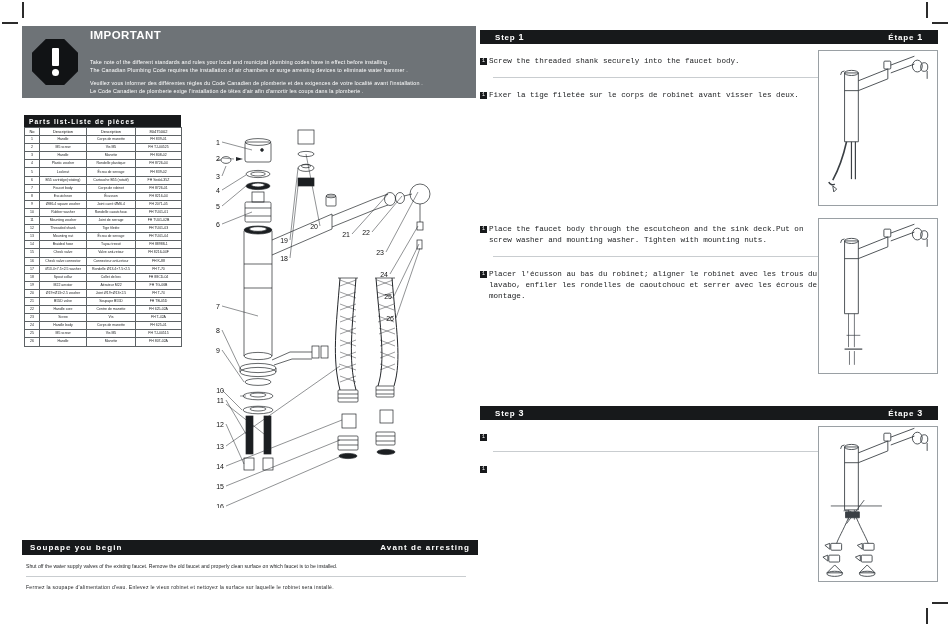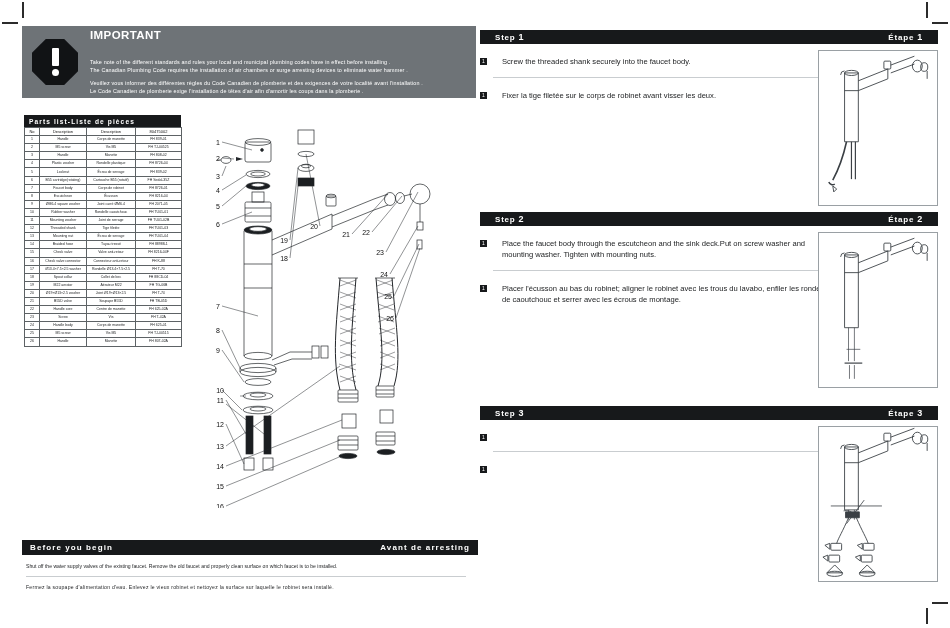--- a/index.html
+++ b/index.html
@@ -62,21 +62,21 @@
 
   
   .step-panel { position: absolute; left: 480px; width: 458px; }
   .step-bar {
     height: 14px; background: #17191b; color: #fff;
     display: flex; align-items: center; justify-content: space-between;
     padding: 0 15px; font-size: 8px; font-weight: bold; letter-spacing: .8px;
   }
   .step-bar .num { font-size: 9px; }
   .step-body { position: relative; height: 166px; }
-  .instr { display: flex; gap: 15px; padding: 12px 0 0 0; }
+  .instr { display: flex; gap: 2px; padding: 12px 0 0 0; font-family: Liberation Mono, monospace; }
   .sq-badge {
     width: 7px; height: 7px; background: #17191b; color: #fff;
     font-size: 5px; line-height: 7px; text-align: center; flex: 0 0 auto; margin-top: 2px;
   }
   .instr p { font-size: 7.6px; line-height: 11px; color: #1b1d1f; width: 330px; }
   .hr-sep { width: 330px; height: 1px; background: #c9cdd0; margin: 10px 0 0 13px; }
   .illus-box {
     position: absolute; right: 0; top: 6px; width: 120px; height: 156px;
     border: 1px solid #9aa0a4; background: #fff;
   }
@@ -495,26 +495,20 @@
             <path d="M37 92 v38" stroke-width="1.2"></path>
             <path d="M10 133 a4 4 0 0 0 6 2" stroke-width="1.6"></path>
             <path d="M14 137 l4 3 l-3 3 z"></path>
           </g>
         </svg>
       </div>
     </div>
   </div>
 
   <div class="step-panel" style="top:212px;">
-    <div class="step-bar">
-      <span><span>Step</span>
-        <span class="num">2</span></span>
-      <span><span>Étape</span>
-        <span class="num">2</span></span>
-    </div>
     <div class="step-body">
       <div class="instr">
         <span class="sq-badge">1</span>
         <p>Place the faucet body through the escutcheon and the sink deck.Put on screw washer and mounting washer. Tighten with mounting nuts.</p>
       </div>
       <div class="hr-sep"></div>
       <div class="instr">
         <span class="sq-badge">1</span>
         <p>Placer l'écusson au bas du robinet; aligner le robinet avec les trous du lavabo, enfiler les rondelles de caoutchouc et serrer avec les écrous de montage.</p>
       </div>
@@ -593,21 +587,21 @@
             <path d="M49 140 l-8 8 h16 z"></path>
             <ellipse cx="49" cy="149" rx="8" ry="2.6"></ellipse>
           </g>
         </svg>
       </div>
     </div>
   </div>
 
   <div class="bottom-panel">
     <div class="bottom-bar">
-      <span>Before you begin</span>
+      <span>Soupape you begin</span>
       <span>Avant de arresting</span>
     </div>
     <div class="bottom-body">
       <div class="bb-en">Shut off the water supply valves of the existing faucet. Remove the old faucet and properly clean surface on which faucet is to be installed.</div>
       <div class="bb-rule"></div>
       <div class="bb-fr">Fermez  la  soupape d'alimentation d'eau. Enlevez le vieux robinet et nettoyez la surface sur laquelle le robinet sera installé.</div>
     </div>
   </div>
 
 </div>

